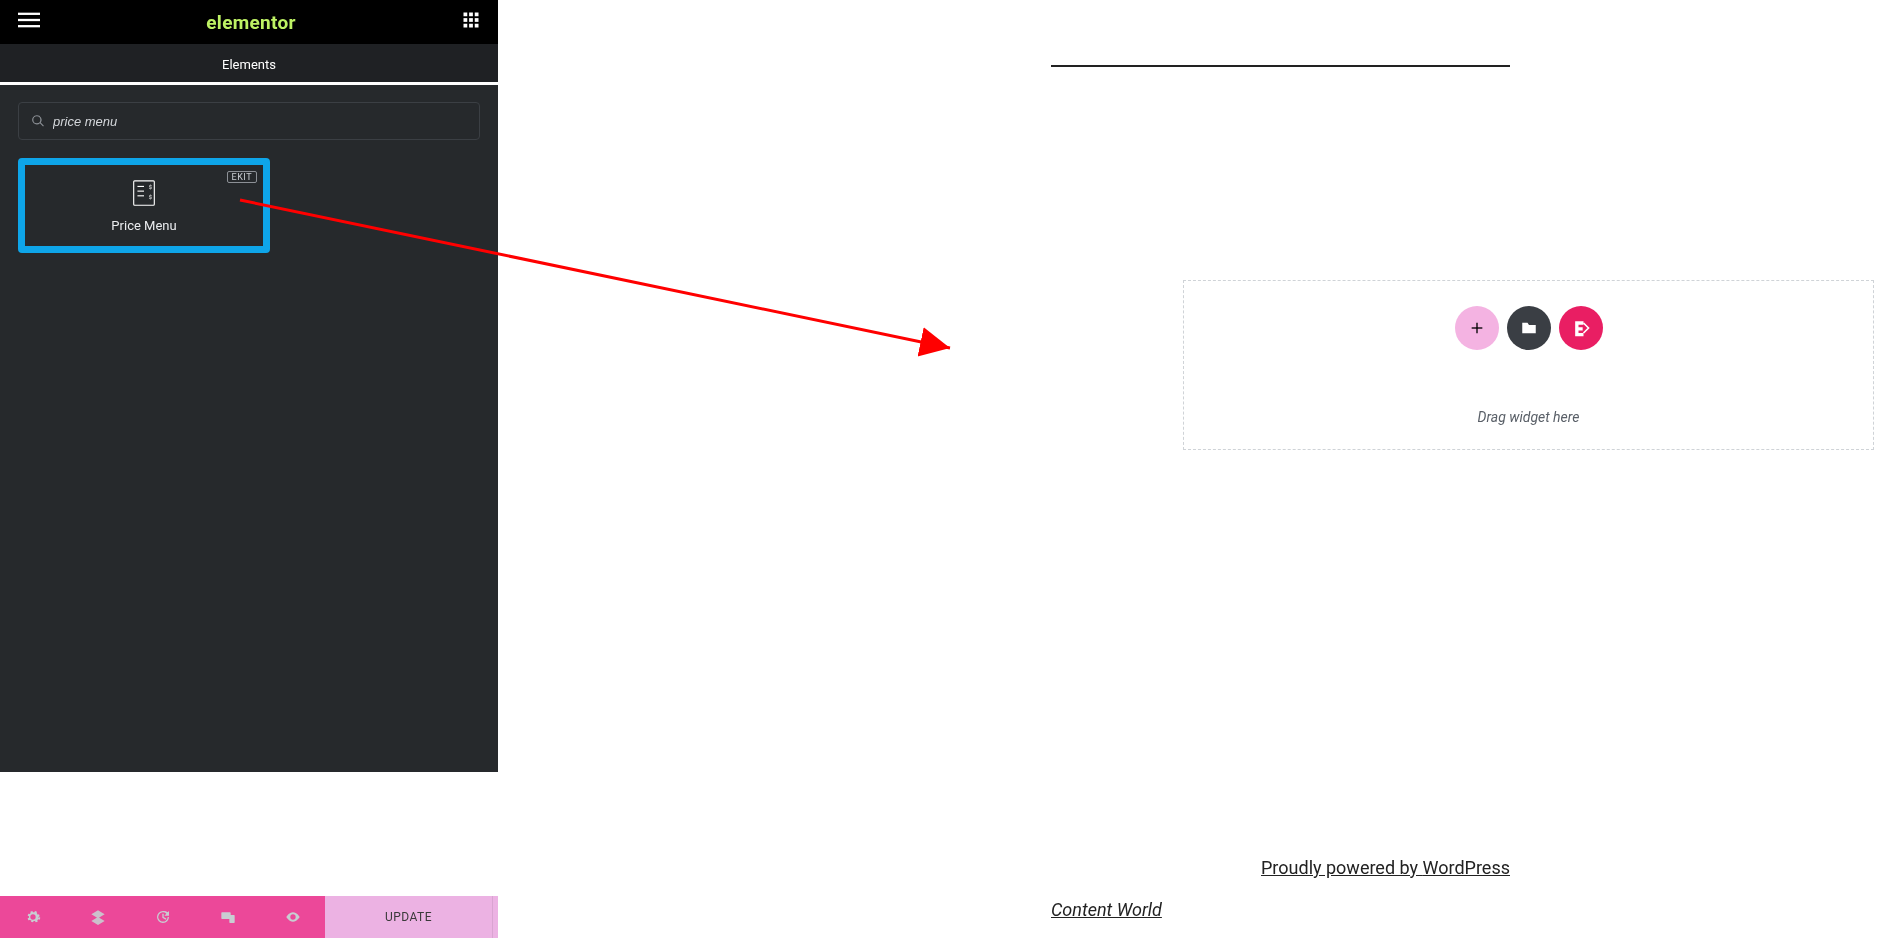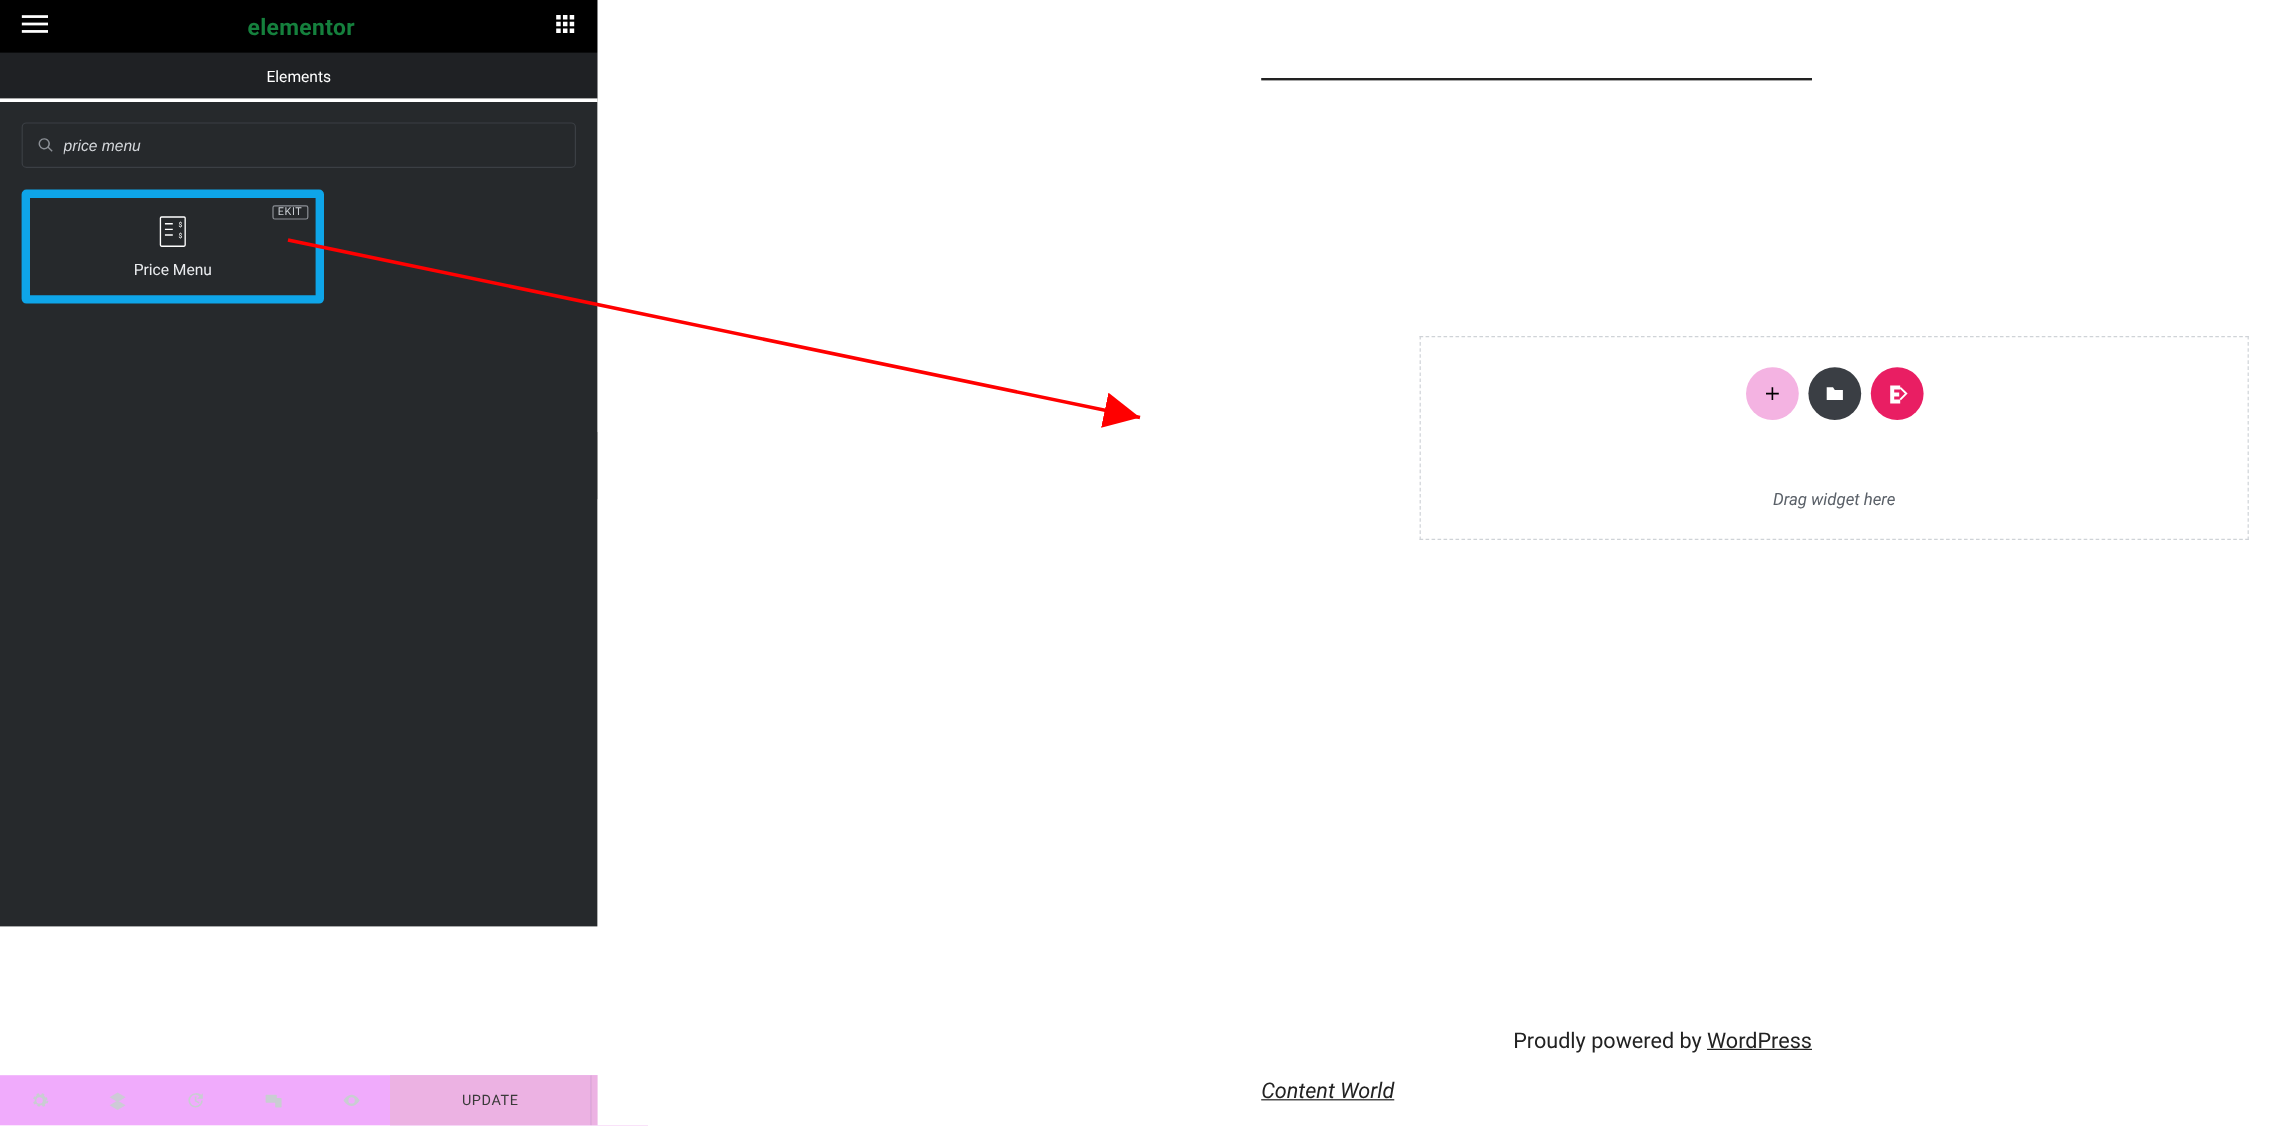--- a/index.html
+++ b/index.html
@@ -1,21 +1,21 @@
 <!DOCTYPE html>
 <html><head>
 <meta charset="utf-8">
 <style>
 * { margin: 0; padding: 0; box-sizing: border-box; }
 body { font-family: -apple-system, BlinkMacSystemFont, "Segoe UI", Roboto, sans-serif; background: #fff; overflow: hidden; width: 1904px; height: 938px; position: relative; }
 
 .panel { position: absolute; left: 0; top: 0; width: 498px; height: 772px; background: #26292c; color: #fff; display: flex; flex-direction: column; }
 .panel-header { height: 44px; background: #000; display: flex; align-items: center; justify-content: space-between; padding: 0 18px; }
 .panel-header .ham svg { width: 22px; height: 22px; fill: #fff; }
-.panel-header .title { font-size: 19px; font-weight: 700; letter-spacing: 0.3px; color: #15803d; }
+.panel-header .title { font-size: 19px; font-weight: 700; letter-spacing: 0.3px; color: #bef264; }
 .panel-header .apps svg { width: 18px; height: 18px; fill: #fff; }
 
 .tabs { display: flex; height: 40px; background: #1f2124; flex-direction: column; }
 .tab { flex: 1; display: flex; align-items: center; justify-content: center; font-size: 13px; color: #b7bcc1; cursor: pointer; position: relative; }
 .tab.active { color: #fff; }
 .tab.active::after { content: ""; position: absolute; left: 0; right: 0; bottom: -1px; height: 3px; background: #fff; }
 
 .search-wrap { padding: 18px; }
 .search { display: flex; align-items: center; gap: 8px; border: 1px solid #3b3f44; border-radius: 4px; height: 38px; padding: 0 12px; background: #26292c; }
 .search svg { width: 14px; height: 14px; fill: #8c9096; }
@@ -23,21 +23,21 @@
 
 .widgets { padding: 0 18px; display: flex; flex-wrap: wrap; gap: 10px; }
 .widget { width: 252px; height: 95px; border: 7px solid #0ea5e9; border-radius: 4px; display: flex; flex-direction: column; align-items: center; justify-content: center; gap: 10px; position: relative; cursor: grab; }
 .widget .badge { position: absolute; top: 6px; right: 6px; border: 1px solid #8c9096; color: #c9cdd2; font-size: 9px; padding: 0 4px; border-radius: 2px; letter-spacing: 0.5px; }
 .widget svg { width: 30px; height: 30px; fill: none; stroke: #fff; stroke-width: 1.2; }
 .widget .label { font-size: 13px; color: #eaecef; }
 
 .collapse-tab { position: absolute; left: 498px; top: 360px; width: 18px; height: 56px; background: #000; display: flex; align-items: center; justify-content: center; cursor: pointer; }
 .collapse-tab svg { width: 10px; height: 10px; fill: #fff; }
 
-.footer { position: absolute; left: 0; bottom: 0; width: 540px; height: 42px; background: #f0abfc; display: flex; align-items: stretch; }
+.footer { position: absolute; left: 0; bottom: 0; width: 540px; height: 42px; background: #ec4899; display: flex; align-items: stretch; }
 .footer .fbtn { flex: 0 0 65px; display: flex; align-items: center; justify-content: center; cursor: pointer; }
 .footer .fbtn svg { width: 16px; height: 16px; fill: #c9cdd2; }
 .footer .update { flex: 1; background: #ecb2e3; color: #3a3a3a; display: flex; align-items: center; justify-content: center; font-size: 12px; letter-spacing: 0.5px; cursor: pointer; }
 .footer .caret { flex: 0 0 48px; background: #ecb2e3; display: flex; align-items: center; justify-content: center; cursor: pointer; border-left: 1px solid rgba(0,0,0,0.08); }
 .footer .caret svg { width: 12px; height: 12px; fill: #3a3a3a; }
 
 .canvas { position: absolute; left: 498px; top: 0; right: 0; bottom: 0; background: #fff; }
 .hr-line { position: absolute; left: 553px; right: 394px; top: 65px; height: 2px; background: #222; }
 
 .dropzone { position: absolute; left: 685px; top: 280px; width: 691px; height: 170px; border: 1px dashed #cfd3d7; display: flex; flex-direction: column; align-items: center; justify-content: center; gap: 14px; }
@@ -46,21 +46,21 @@
 .dz-plus { background: #f4b3e2; }
 .dz-plus svg { width: 16px; height: 16px; stroke: #000; stroke-width: 2; }
 .dz-folder { background: #3a3e44; }
 .dz-folder svg { width: 18px; height: 18px; fill: #fff; }
 .dz-ekit { background: #e91e63; }
 .dz-ekit svg { width: 20px; height: 20px; fill: #fff; }
 .dz-hint { font-size: 14px; font-style: italic; color: #5a6068; margin-top: 45px; }
 
 .site-footer { position: absolute; left: 553px; bottom: 18px; right: 394px; display: flex; justify-content: space-between; font-size: 18px; color: #222; }
 .site-footer .left { font-style: italic; text-decoration: underline; cursor: pointer; margin-top: 42px; }
-.site-footer .right { font-size: 18px; }
+.site-footer .right { font-size: 18px; text-decoration: underline; }
 .site-footer .right a { text-decoration: underline; color: #222; cursor: pointer; }
 
 .arrow-svg { position: absolute; left: 0; top: 0; pointer-events: none; }
 </style>
 </head>
 <body>
 
 <div class="panel">
   <div class="panel-header">
     <span class="ham">

